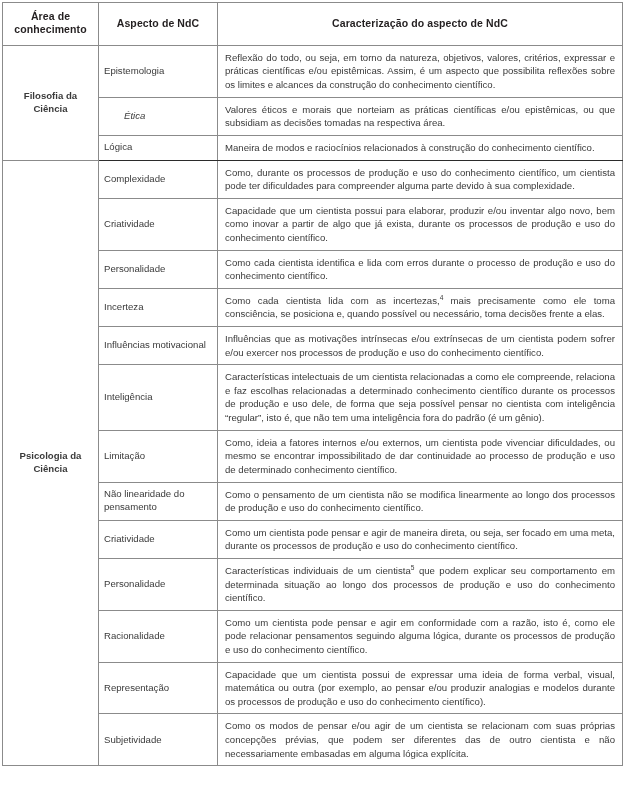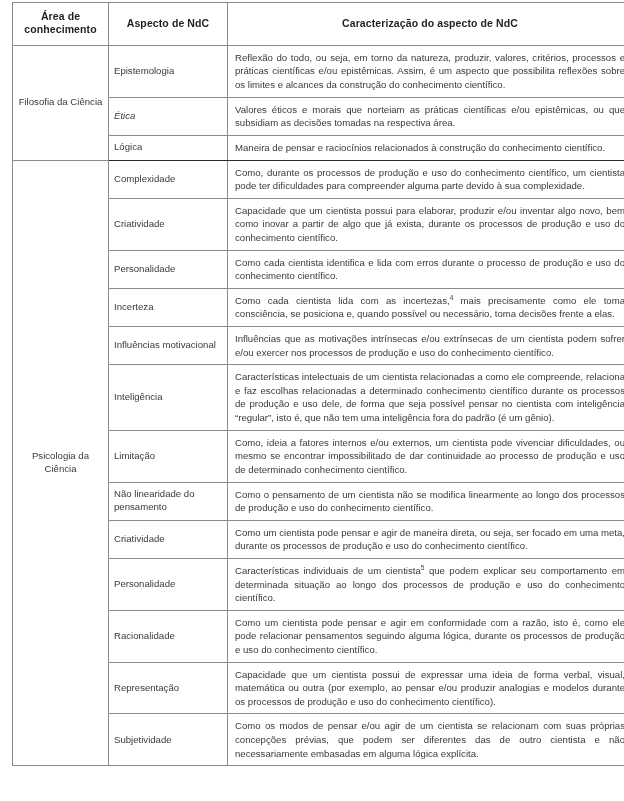--- a/index.html
+++ b/index.html
@@ -14,21 +14,21 @@
     overflow: hidden;
     font-family: "Liberation Sans", "DejaVu Sans", sans-serif;
     color: #231f20;
     -webkit-font-smoothing: antialiased;
   }
 
   .table-wrap {
     width: 624px;
     height: 637px;
     box-sizing: border-box;
-    padding: 2px 2px 2px 12px;
+    padding: 2px 2px 2px 2px;
   }
 
   table.ndc {
     border-collapse: collapse;
     width: 620px;
     table-layout: fixed;
     border: 1.6px solid #2b2b2b;
   }
 
   table.ndc col.c-area  { width: 96px; }
@@ -54,30 +54,31 @@
     letter-spacing: 0.1px;
   }
 
   
   td.area {
     text-align: center;
     font-size: 9.6px;
     line-height: 1.32;
     padding: 4px 3px;
     color: #3a3a3a;
+    font-weight: bold;
   }
 
   
   td.aspect {
     font-size: 9.6px;
     line-height: 1.32;
     padding: 5px 5px;
     color: #3a3a3a;
   }
-  td.aspect .italic { font-style: italic; }
+  td.aspect .italic { font-style: italic; margin-left: 20px; }
 
   
   td.charac {
     text-align: justify;
     text-justify: inter-word;
     font-size: 9.6px;
     line-height: 1.42;
     padding: 5px 7px 5px 7px;
     color: #3a3a3a;
     hyphens: none;
@@ -105,29 +106,29 @@
       <tr>
         <th>Área de conhecimento</th>
         <th>Aspecto de NdC</th>
         <th>Caracterização do aspecto de NdC</th>
       </tr>
     </thead>
     <tbody id="ndc-body">
         <tr>
           <td class="area" rowspan="3">Filosofia da Ciência</td>
           <td class="aspect">Epistemologia</td>
-          <td class="charac">Reflexão do todo, ou seja, em torno da natureza, produzir, valores, critérios, processos e práticas científicas e/ou epistêmicas. Assim, é um aspecto que possibilita reflexões sobre os limites e alcances da construção do conhecimento científico.</td>
+          <td class="charac">Reflexão do todo, ou seja, em torno da natureza, objetivos, valores, critérios, expressar e práticas científicas e/ou epistêmicas. Assim, é um aspecto que possibilita reflexões sobre os limites e alcances da construção do conhecimento científico.</td>
         </tr>
         <tr>
           <td class="aspect"><span class="italic">Ética</span></td>
           <td class="charac">Valores éticos e morais que norteiam as práticas científicas e/ou epistêmicas, ou que subsidiam as decisões tomadas na respectiva área.</td>
         </tr>
         <tr class="group-end">
           <td class="aspect">Lógica</td>
-          <td class="charac">Maneira de pensar e raciocínios relacionados à construção do conhecimento científico.</td>
+          <td class="charac">Maneira de modos e raciocínios relacionados à construção do conhecimento científico.</td>
         </tr>
         <tr>
           <td class="area" rowspan="13">Psicologia da Ciência</td>
           <td class="aspect">Complexidade</td>
           <td class="charac">Como, durante os processos de produção e uso do conhecimento científico, um cientista pode ter dificuldades para compreender alguma parte devido à sua complexidade.</td>
         </tr>
         <tr>
           <td class="aspect">Criatividade</td>
           <td class="charac">Capacidade que um cientista possui para elaborar, produzir e/ou inventar algo novo, bem como inovar a partir de algo que já exista, durante os processos de produção e uso do conhecimento científico.</td>
         </tr>

